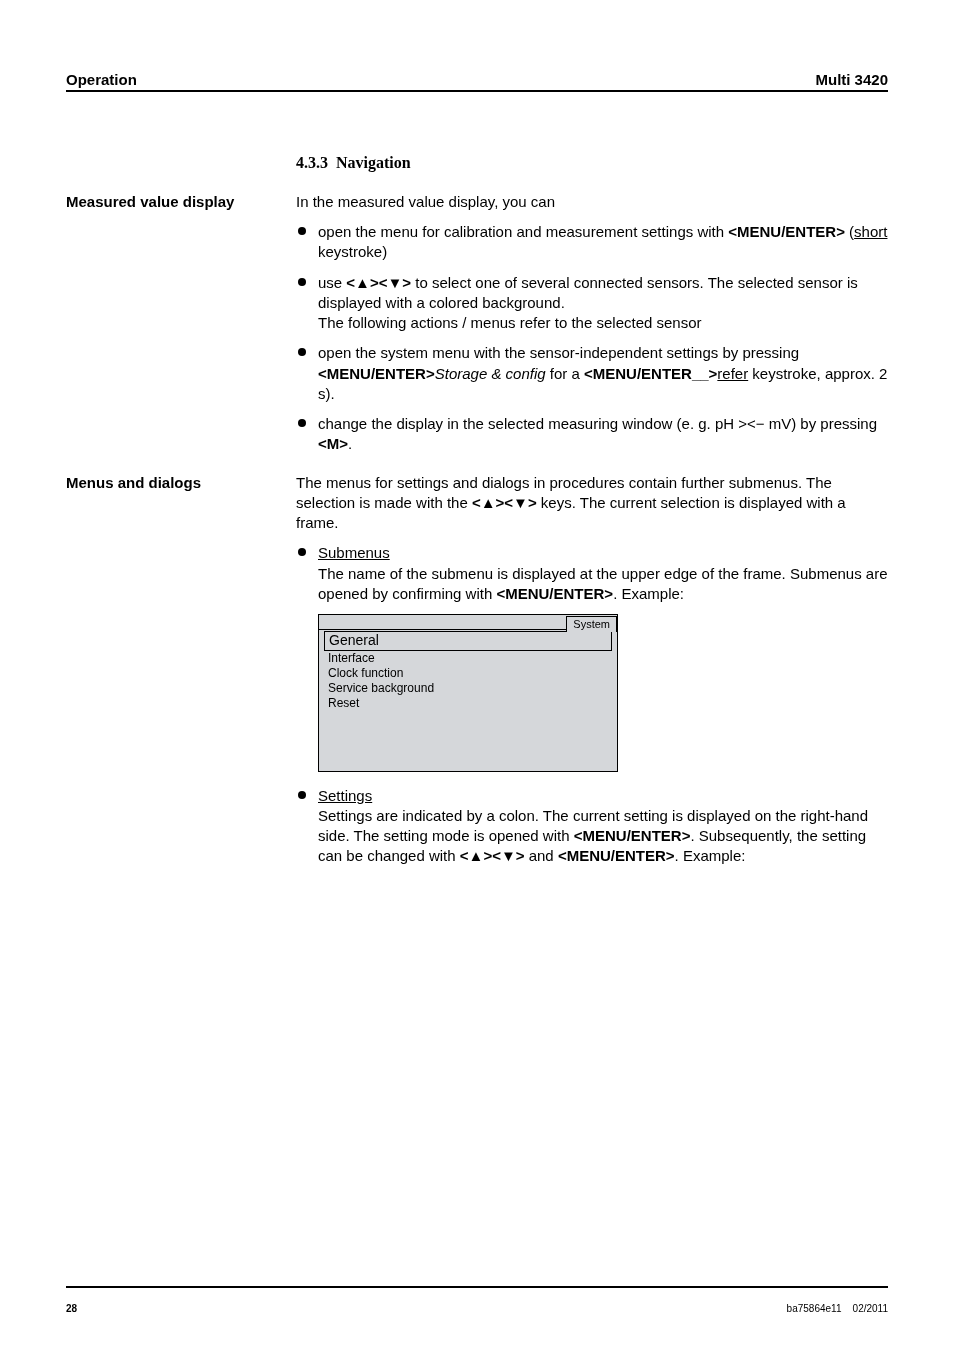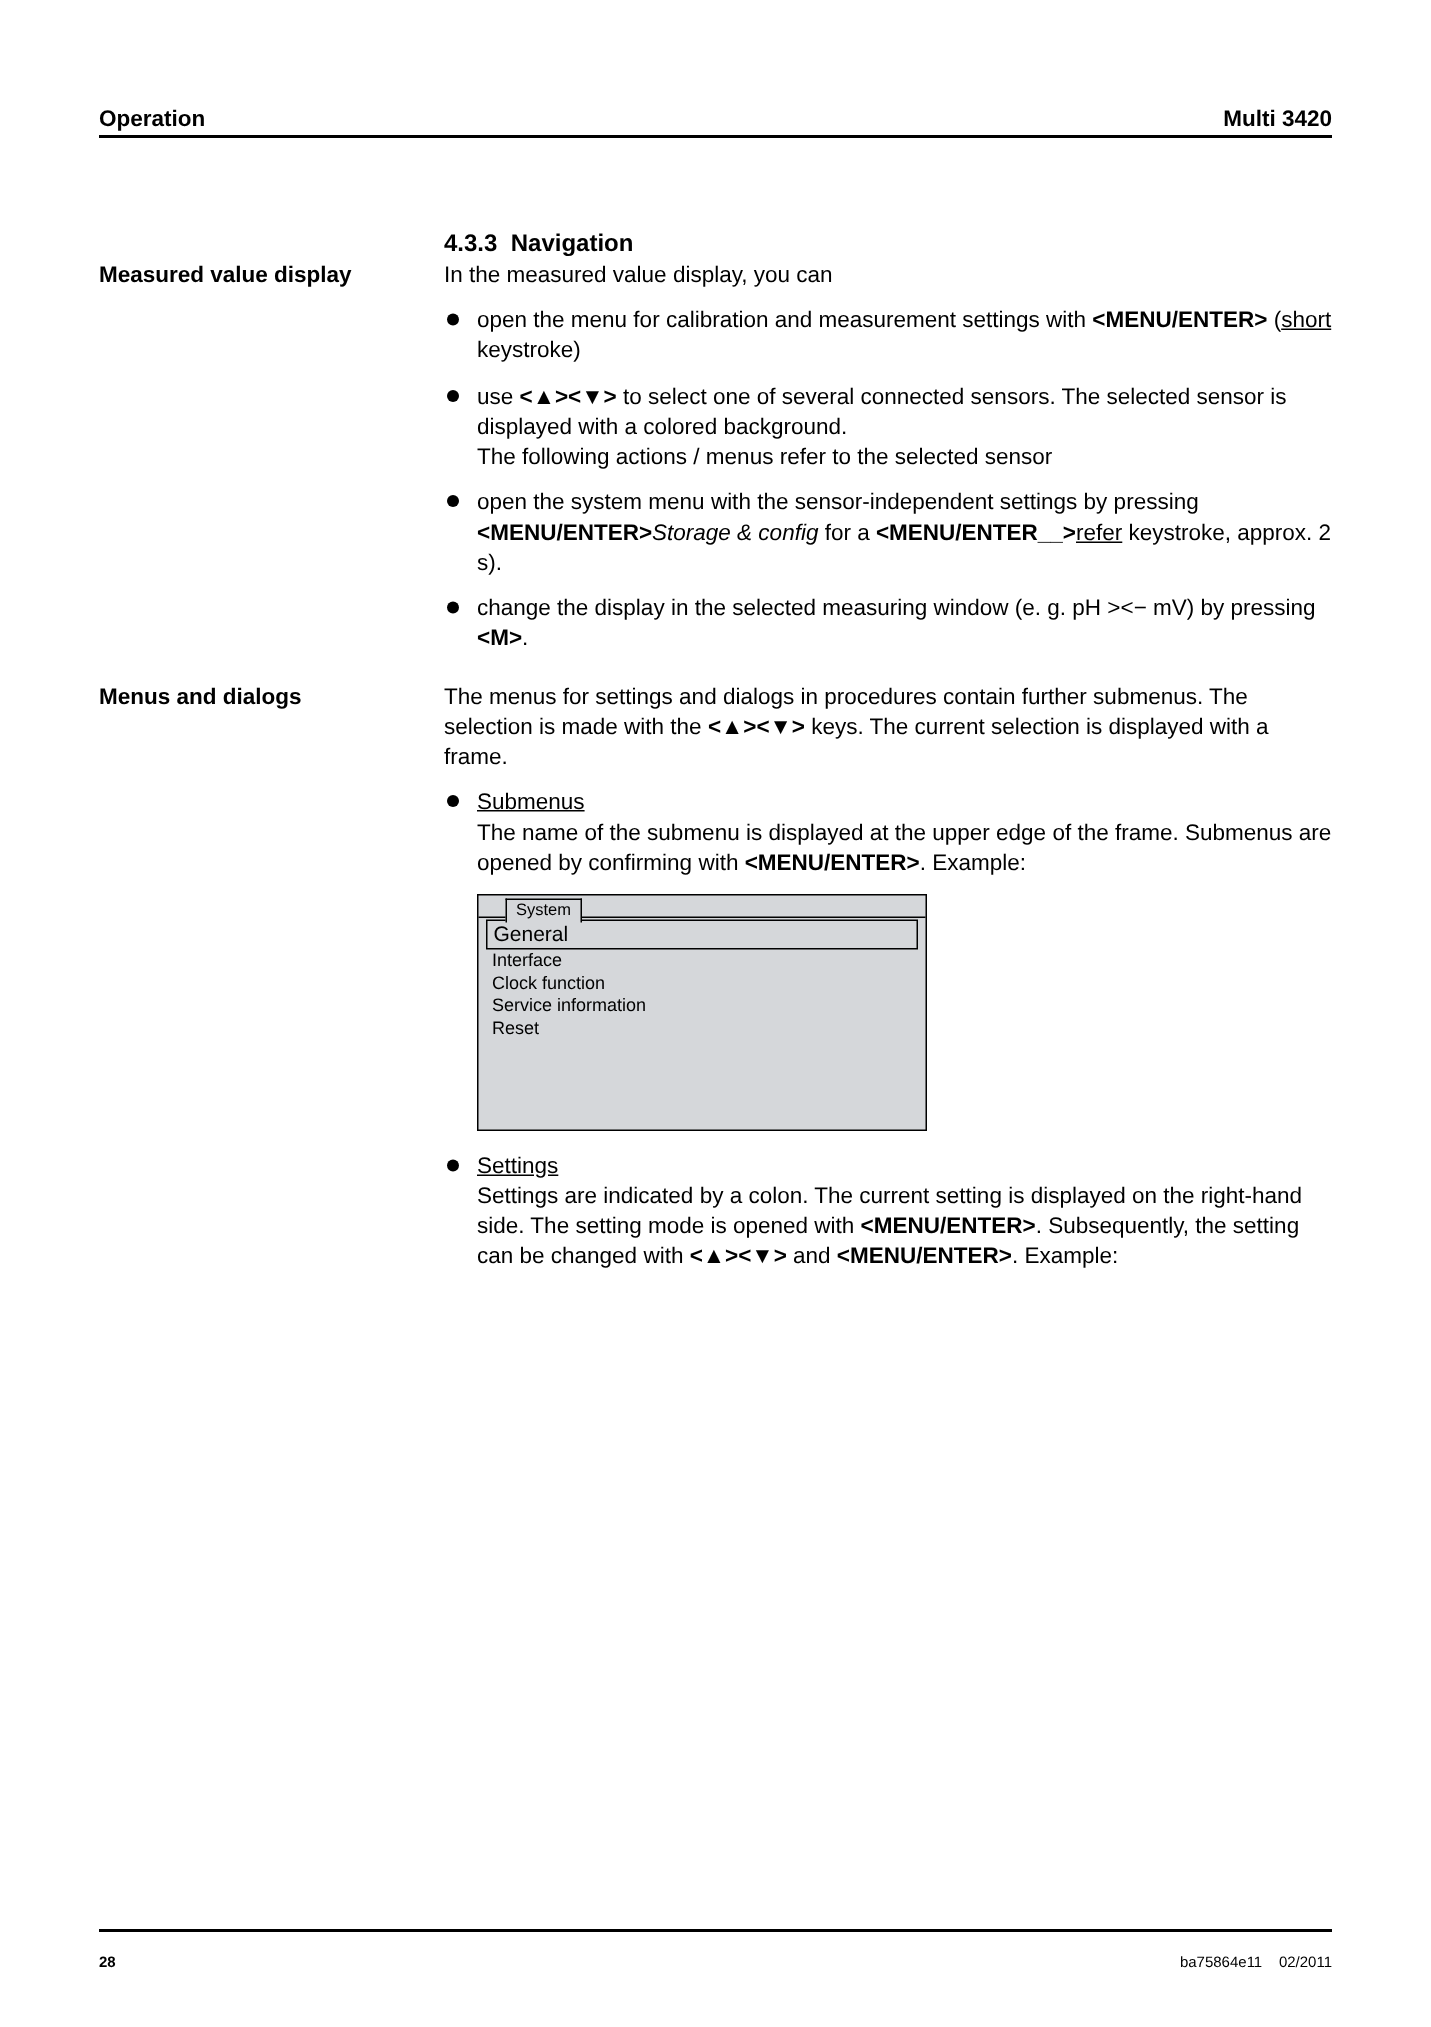--- a/index.html
+++ b/index.html
@@ -29,20 +29,22 @@
     height: 2px;
     background: #000;
     margin-bottom: 60px;
   }
   .content {
     margin-left: 230px;
   }
   .subhead {
     font-weight: bold;
     font-size: 16px;
+    margin-bottom: 18px;
+    font-family: Liberation Serif, serif;
   }
   .row {
     position: relative;
     margin-bottom: 18px;
   }
   .side-label {
     position: absolute;
     left: -230px;
     top: 0;
     width: 210px;
@@ -89,20 +91,21 @@
     background: #d5d7da;
     padding: 0 6px;
     font-size: 11px;
     margin-left: 18px;
     position: relative;
     top: 1px;
   }
   .tab-bar {
     border-bottom: 1px solid #000;
     height: 15px;
+    text-align: right;
   }
   .dev-body {
     padding: 1px 5px 4px 5px;
   }
   .dev-item {
     padding: 0 4px;
     line-height: 1.25;
   }
   .dev-item.first {
     border: 1px solid #000;
@@ -184,21 +187,21 @@
     </ul>
 
     <div class="dev-box">
       <div class="tab-bar">
         <span class="tab">System</span>
       </div>
       <div class="dev-body">
         <div class="dev-item first">General</div>
         <div class="dev-item">Interface</div>
         <div class="dev-item">Clock function</div>
-        <div class="dev-item">Service information</div>
+        <div class="dev-item">Service background</div>
         <div class="dev-item">Reset</div>
         <div style="height:56px"></div>
       </div>
     </div>
 
     <ul class="bullets">
       <li>
         <span class="u">Settings</span><br>
         <span>Settings are indicated by a colon. The current setting is displayed on the right-hand side. The setting mode is opened with </span><span class="bold">&lt;MENU/ENTER&gt;</span><span>. Subsequently, the setting can be changed with </span><span class="bold">&lt;▲&gt;&lt;▼&gt;</span><span> and </span><span class="bold">&lt;MENU/ENTER&gt;</span><span>. Example:</span>
       </li>

